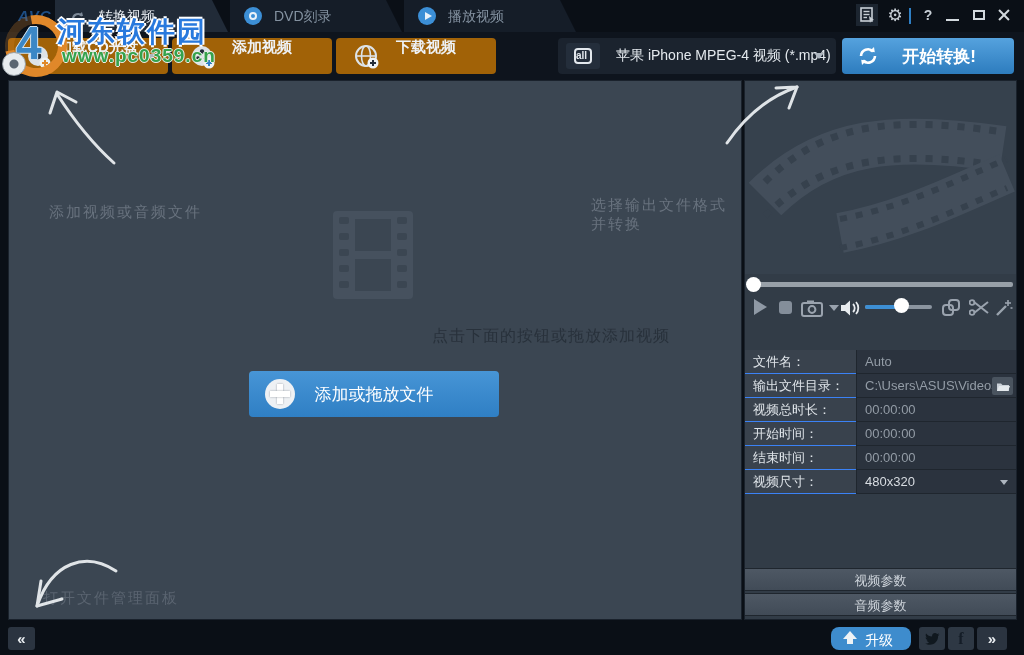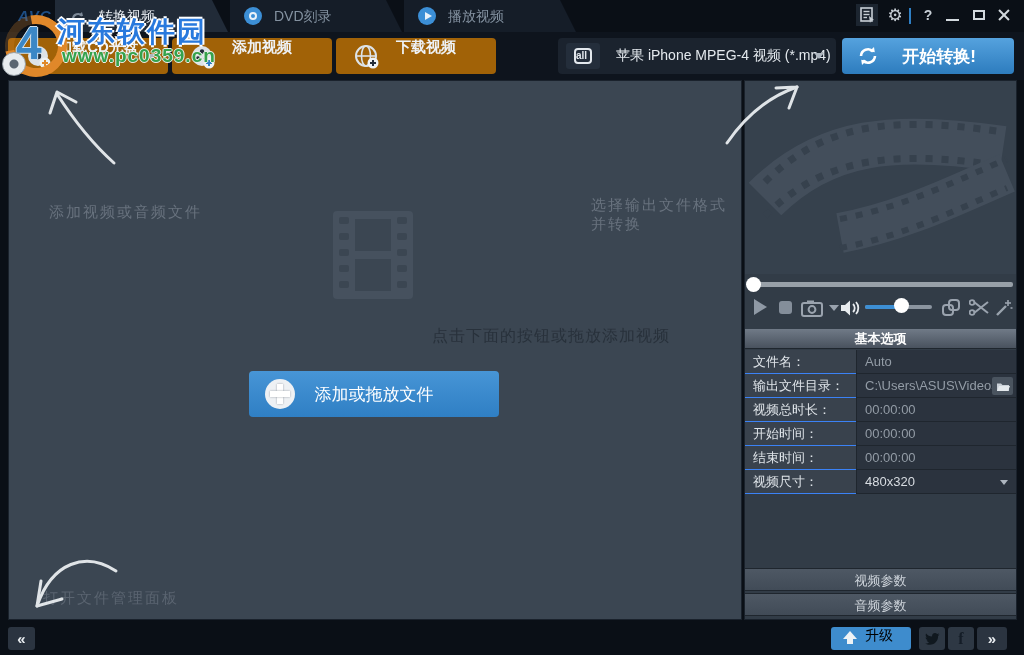--- a/index.html
+++ b/index.html
@@ -100,22 +100,22 @@
   .param-bar { position:absolute; left:0; width:271px; height:23px; background:linear-gradient(#4e5864,#414b57);
                color:#ccd2d9; font-size:13px; text-align:center; line-height:23px; border-top:1px solid #1f262e; border-bottom:1px solid #1f262e; }
   .vparam { top:487px; } .aparam { top:512px; }
 
   
   .bottombar { position:absolute; left:0; top:622px; width:1024px; height:33px; background:#0a0f16; }
   .bb-btn { position:absolute; top:5px; height:23px; background:#2b3440; border-radius:3px; color:#e8ecef; font-size:15px; font-weight:bold;
             display:flex; align-items:center; justify-content:center; }
   .bb-collapse { left:8px; width:27px; }
   .bb-expand { left:977px; width:30px; background:#2b3440; }
-  .upgrade-btn { position:absolute; left:831px; top:5px; width:80px; height:23px; background:#3e8ccd; border-radius:3px;
-                 color:#000000; font-size:14px; display:flex; align-items:flex-start; justify-content:center; }
+  .upgrade-btn { position:absolute; left:831px; top:5px; width:80px; height:23px; background:#3e8ccd; border-radius:8px;
+                 color:#ffffff; font-size:14px; display:flex; align-items:flex-end; justify-content:center; }
   .up-arrow { position:absolute; left:12px; top:4px; width:14px; height:14px; }
   .up-arrow::before { content:""; position:absolute; left:0; top:0; border-left:7px solid transparent; border-right:7px solid transparent; border-bottom:8px solid #eef2f5; }
   .up-arrow::after { content:""; position:absolute; left:4px; top:7px; width:6px; height:6px; background:#eef2f5; }
   .upgrade-btn .lbl { margin-left:16px; }
   .sm-btn { position:absolute; top:5px; width:26px; height:23px; background:#2e3844; border-radius:3px; display:flex; align-items:center; justify-content:center; }
   .tw-btn { left:919px; } .fb-btn { left:948px; color:#141d27; font-size:16px; font-weight:bold; font-family:"Liberation Serif",serif; }
 
   
   .watermark { position:absolute; left:0; top:0; z-index:60; pointer-events:none; }
   .wm-title { position:absolute; left:57px; top:13px; font-size:28px; font-weight:bold; color:#2879dd; letter-spacing:2px;
@@ -327,21 +327,20 @@
       <span class="ctl wand-ico">
         <svg width="18" height="18" viewBox="0 0 18 18">
             <line x1="2" y1="16" x2="11" y2="7" stroke="#9aa3ae" stroke-width="2.4"></line>
             <line x1="13" y1="1" x2="13" y2="7" stroke="#9aa3ae" stroke-width="1.6"></line>
             <line x1="10" y1="4" x2="16" y2="4" stroke="#9aa3ae" stroke-width="1.6"></line>
             <line x1="15.5" y1="9" x2="17.5" y2="9" stroke="#9aa3ae" stroke-width="1.6"></line>
           </svg>
       </span>
     </div>
 
-    <div class="opt-header">基本选项</div>
 
     <div class="opt-row" style="top:269px">
       <div class="cell-l">文件名：</div>
       <div class="cell-v">Auto</div>
     </div>
     <div class="opt-row" style="top:293px">
       <div class="cell-l">输出文件目录：</div>
       <div class="cell-v">
         <span>C:\Users\ASUS\Videos\...</span>
         <span class="folder-btn">

